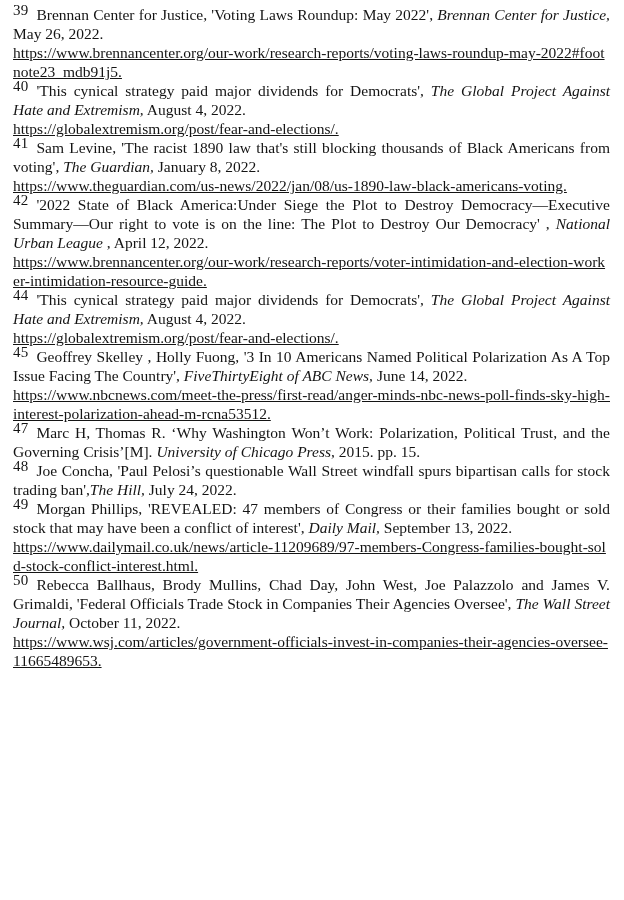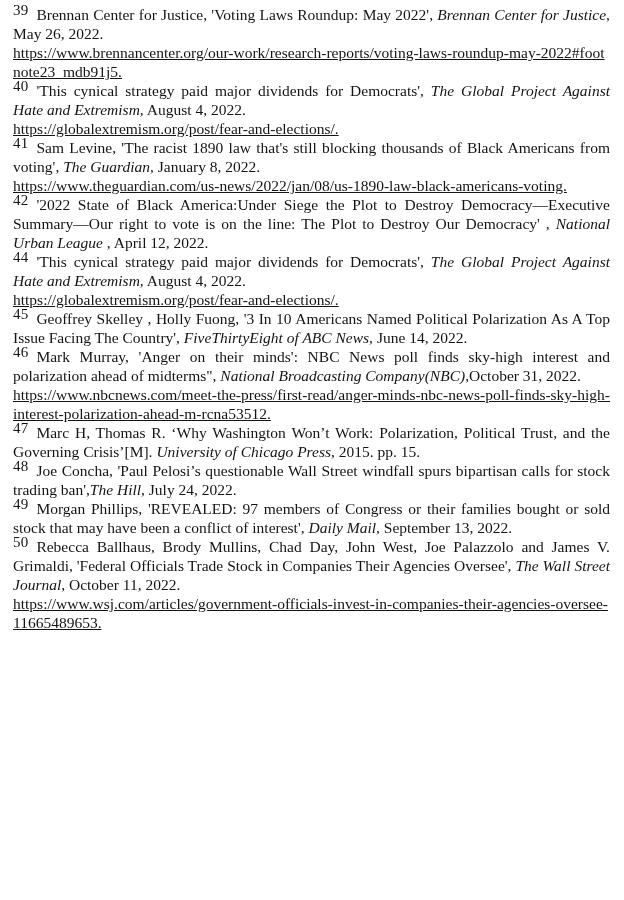--- a/index.html
+++ b/index.html
@@ -63,47 +63,48 @@
     <div class="fn-text"><sup>41</sup><span>Sam Levine, 'The racist 1890 law that's still blocking thousands of Black Americans from voting', </span><span class="it">The Guardian,</span><span> January 8, 2022.</span></div>
     <div class="fn-url">https://www.theguardian.com/us-news/2022/jan/08/us-1890-law-black-americans-voting.</div>
   </div>
 
   <div class="footnote">
     <div class="fn-text"><sup>42</sup><span>'2022 State of Black America:Under Siege the Plot to Destroy Democracy—Executive Summary—Our right to vote is on the line: The Plot to Destroy Our Democracy' , </span><span class="it">National Urban League</span><span> , April 12, 2022.</span></div>
 
   </div>
 
   <div class="footnote">
+    <div class="fn-url">https://www.brennancenter.org/our-work/research-reports/voter-intimidation-and-election-worker-intimidation-resource-guide.</div>
   </div>
 
   <div class="footnote">
     <div class="fn-text"><sup>44</sup><span>'This cynical strategy paid major dividends for Democrats', </span><span class="it">The Global Project Against Hate and Extremism,</span><span> August 4, 2022.</span></div>
     <div class="fn-url">https://globalextremism.org/post/fear-and-elections/.</div>
   </div>
 
   <div class="footnote">
     <div class="fn-text"><sup>45</sup><span>Geoffrey Skelley , Holly Fuong, '3 In 10 Americans Named Political Polarization As A Top Issue Facing The Country', </span><span class="it">FiveThirtyEight of ABC News,</span><span> June 14, 2022.</span></div>
   </div>
 
   <div class="footnote">
-    <div class="fn-text"><sup>46</sup><span>Mark Murray, 'Anger on their minds': NBC News poll finds sky-high interest and polarization ahead of midterms", </span><span class="it">National Broadcasting Company(NBC)</span><span>,October 31, 2022.</span></div>
     <div class="fn-url">https://www.nbcnews.com/meet-the-press/first-read/anger-minds-nbc-news-poll-finds-sky-high-interest-polarization-ahead-m-rcna53512.</div>
   </div>
 
   <div class="footnote">
     <div class="fn-text"><sup>47</sup><span>Marc H, Thomas R. ‘Why Washington Won’t Work: Polarization, Political Trust, and the Governing Crisis’[M]. </span><span class="it">University of Chicago Press</span><span>, 2015. pp. 15.</span></div>
 
   </div>
 
   <div class="footnote">
     <div class="fn-text"><sup>48</sup><span>Joe Concha, 'Paul Pelosi’s questionable Wall Street windfall spurs bipartisan calls for stock trading ban',</span><span class="it">The Hill,</span><span> July 24, 2022.</span></div>
   </div>
 
   <div class="footnote">
-    <div class="fn-text"><sup>49</sup><span>Morgan Phillips, 'REVEALED: 97 members of Congress or their families bought or sold stock that may have been a conflict of interest', </span><span class="it">Daily Mail,</span><span> September 13, 2022.</span></div>
+    <div class="fn-text"><sup>49</sup><span>Morgan Phillips, 'REVEALED: 47 members of Congress or their families bought or sold stock that may have been a conflict of interest', </span><span class="it">Daily Mail,</span><span> September 13, 2022.</span></div>
+    <div class="fn-url">https://www.dailymail.co.uk/news/article-11209689/97-members-Congress-families-bought-sold-stock-conflict-interest.html.</div>
   </div>
 
   <div class="footnote">
     <div class="fn-text"><sup>50</sup><span>Rebecca Ballhaus, Brody Mullins, Chad Day, John West, Joe Palazzolo and James V. Grimaldi, 'Federal Officials Trade Stock in Companies Their Agencies Oversee', </span><span class="it">The Wall Street Journal,</span><span> October 11, 2022.</span></div>
     <div class="fn-url">https://www.wsj.com/articles/government-officials-invest-in-companies-their-agencies-oversee-11665489653.</div>
   </div>
 </div>
 </div>
 
 </body></html>

